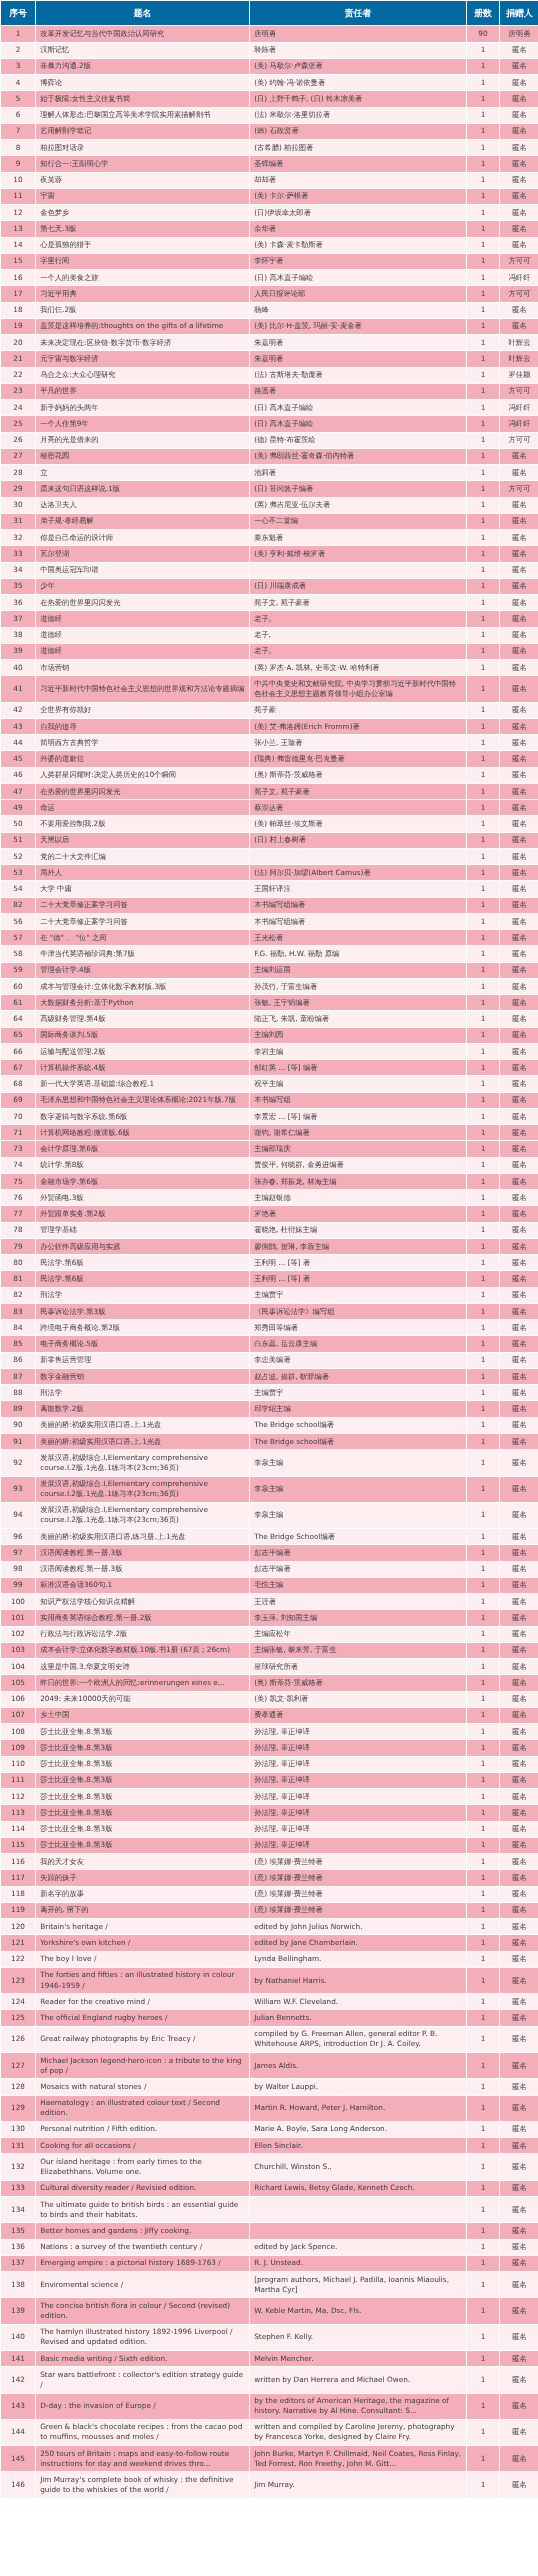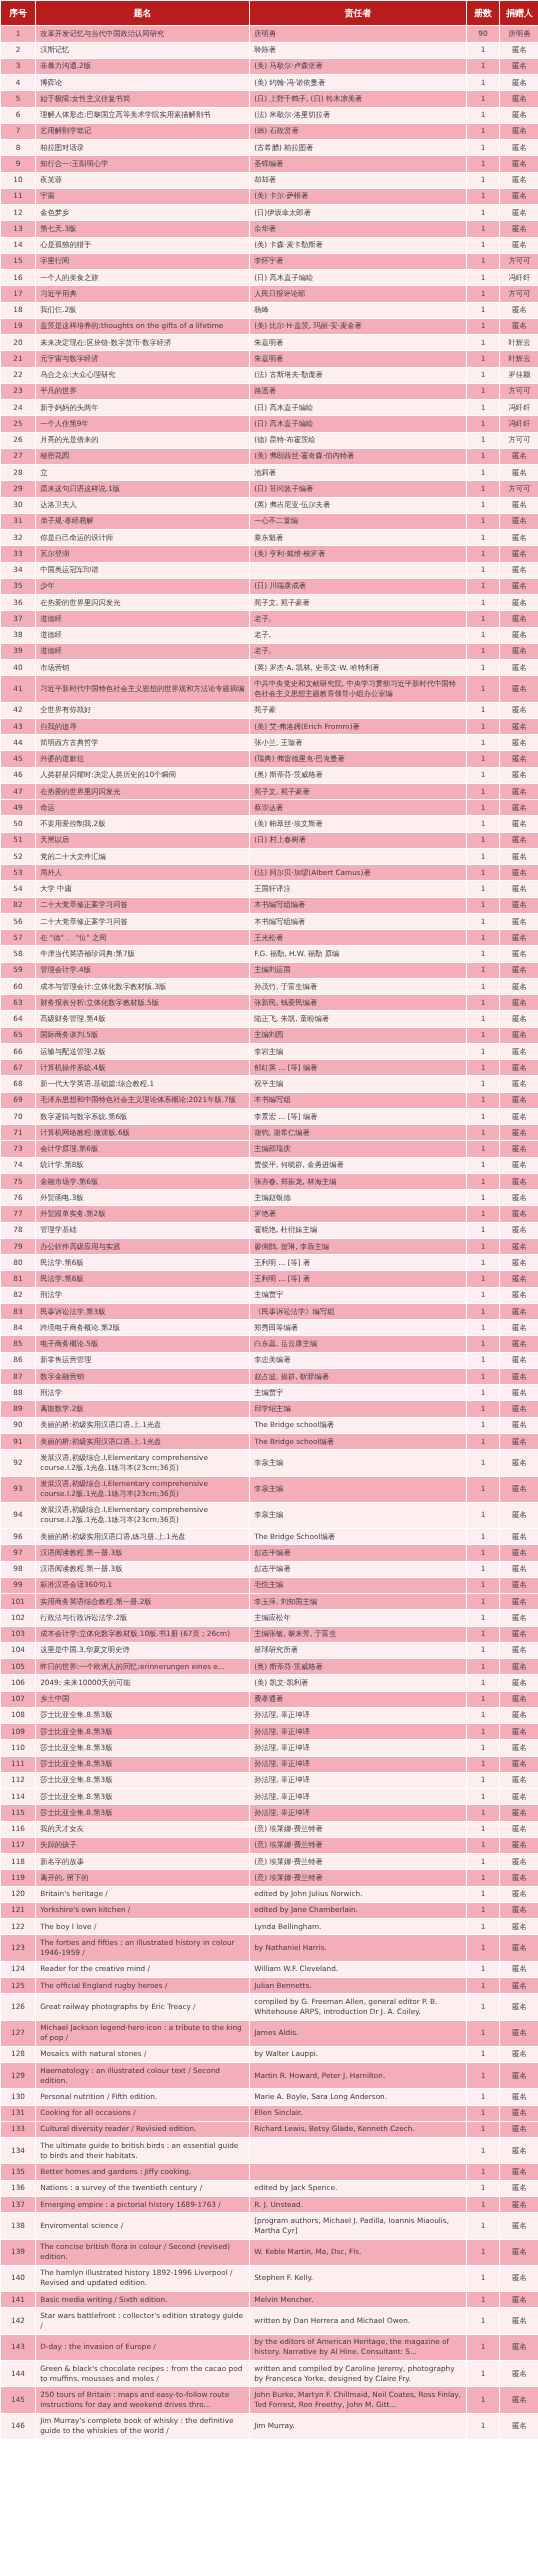--- a/index.html
+++ b/index.html
@@ -4,21 +4,21 @@
 <style>
   html,body{margin:0;padding:0;background:#ffffff;}
   body{width:538px;font-family:"DejaVu Sans","Liberation Sans",sans-serif;}
   table.book-table{width:538px;border-collapse:collapse;table-layout:fixed;}
   table.book-table col.c-seq{width:35px;}
   table.book-table col.c-title{width:214px;}
   table.book-table col.c-author{width:217px;}
   table.book-table col.c-copies{width:33px;}
   table.book-table col.c-donor{width:40px;}
   th,td{border:1px solid #ffffff;box-sizing:border-box;vertical-align:middle;word-wrap:break-word;overflow-wrap:break-word;}
-  thead th{background:#b91c1c;color:#ffffff;font-size:8.9px;font-weight:bold;padding:5.7px 2.1px;text-align:center;}
+  thead th{background:#0369a1;color:#ffffff;font-size:8.9px;font-weight:bold;padding:5.7px 2.1px;text-align:center;}
   tbody td{font-size:7.3px;line-height:1.38;color:#3d3d3d;padding:2.6px 4.2px;}
   tbody tr.odd td{background:#f3aeb9;}
   tbody tr.even td{background:#fdeef0;}
   td.seq,td.copies,td.donor{text-align:center;padding-left:1px;padding-right:1px;}
   td.title,td.author{text-align:left;}
 </style>
 </head>
 <body>
 
 <table class="book-table">
@@ -446,23 +446,23 @@
         <td class="donor">匿名</td>
       </tr>
       <tr class="even">
         <td class="seq">60</td>
         <td class="title">成本与管理会计:立体化数字教材版.3版</td>
         <td class="author">孙茂竹, 于富生编著</td>
         <td class="copies">1</td>
         <td class="donor">匿名</td>
       </tr>
       <tr class="odd">
-        <td class="seq">63</td>
-        <td class="title">财务报表分析:立体化数字教材版.5版</td>
-        <td class="author">张新民, 钱爱民编著</td>
+        <td class="seq">61</td>
+        <td class="title">大数据财务分析:基于Python</td>
+        <td class="author">张敏, 王宇韬编著</td>
         <td class="copies">1</td>
         <td class="donor">匿名</td>
       </tr>
       <tr class="even">
         <td class="seq">64</td>
         <td class="title">高级财务管理.第4版</td>
         <td class="author">陆正飞, 朱凯, 童盼编著</td>
         <td class="copies">1</td>
         <td class="donor">匿名</td>
       </tr>
@@ -690,20 +690,27 @@
         <td class="copies">1</td>
         <td class="donor">匿名</td>
       </tr>
       <tr class="odd">
         <td class="seq">99</td>
         <td class="title">标准汉语会话360句.1</td>
         <td class="author">毛悦主编</td>
         <td class="copies">1</td>
         <td class="donor">匿名</td>
       </tr>
+      <tr class="even">
+        <td class="seq">100</td>
+        <td class="title">知识产权法学核心知识点精解</td>
+        <td class="author">王迁著</td>
+        <td class="copies">1</td>
+        <td class="donor">匿名</td>
+      </tr>
       <tr class="odd">
         <td class="seq">101</td>
         <td class="title">实用商务英语综合教程.第一册.2版</td>
         <td class="author">李玉萍, 刘知国主编</td>
         <td class="copies">1</td>
         <td class="donor">匿名</td>
       </tr>
       <tr class="even">
         <td class="seq">102</td>
         <td class="title">行政法与行政诉讼法学.2版</td>
@@ -774,20 +781,27 @@
         <td class="copies">1</td>
         <td class="donor">匿名</td>
       </tr>
       <tr class="even">
         <td class="seq">112</td>
         <td class="title">莎士比亚全集.8.第3版</td>
         <td class="author">孙法理, 辜正坤译</td>
         <td class="copies">1</td>
         <td class="donor">匿名</td>
       </tr>
+      <tr class="odd">
+        <td class="seq">113</td>
+        <td class="title">莎士比亚全集.8.第3版</td>
+        <td class="author">孙法理, 辜正坤译</td>
+        <td class="copies">1</td>
+        <td class="donor">匿名</td>
+      </tr>
       <tr class="even">
         <td class="seq">114</td>
         <td class="title">莎士比亚全集.8.第3版</td>
         <td class="author">孙法理, 辜正坤译</td>
         <td class="copies">1</td>
         <td class="donor">匿名</td>
       </tr>
       <tr class="odd">
         <td class="seq">115</td>
         <td class="title">莎士比亚全集.8.第3版</td>
@@ -897,20 +911,27 @@
         <td class="seq">130</td>
         <td class="title">Personal nutrition / Fifth edition.</td>
         <td class="author">Marie A. Boyle, Sara Long Anderson.</td>
         <td class="copies">1</td>
         <td class="donor">匿名</td>
       </tr>
       <tr class="odd">
         <td class="seq">131</td>
         <td class="title">Cooking for all occasions /</td>
         <td class="author">Ellen Sinclair.</td>
+        <td class="copies">1</td>
+        <td class="donor">匿名</td>
+      </tr>
+      <tr class="even">
+        <td class="seq">132</td>
+        <td class="title">Our island heritage : from early times to the Elizabethhans. Volume one.</td>
+        <td class="author">Churchill, Winston S.,</td>
         <td class="copies">1</td>
         <td class="donor">匿名</td>
       </tr>
       <tr class="odd">
         <td class="seq">133</td>
         <td class="title">Cultural diversity reader / Revisied edition.</td>
         <td class="author">Richard Lewis, Betsy Glade, Kenneth Czech.</td>
         <td class="copies">1</td>
         <td class="donor">匿名</td>
       </tr>

